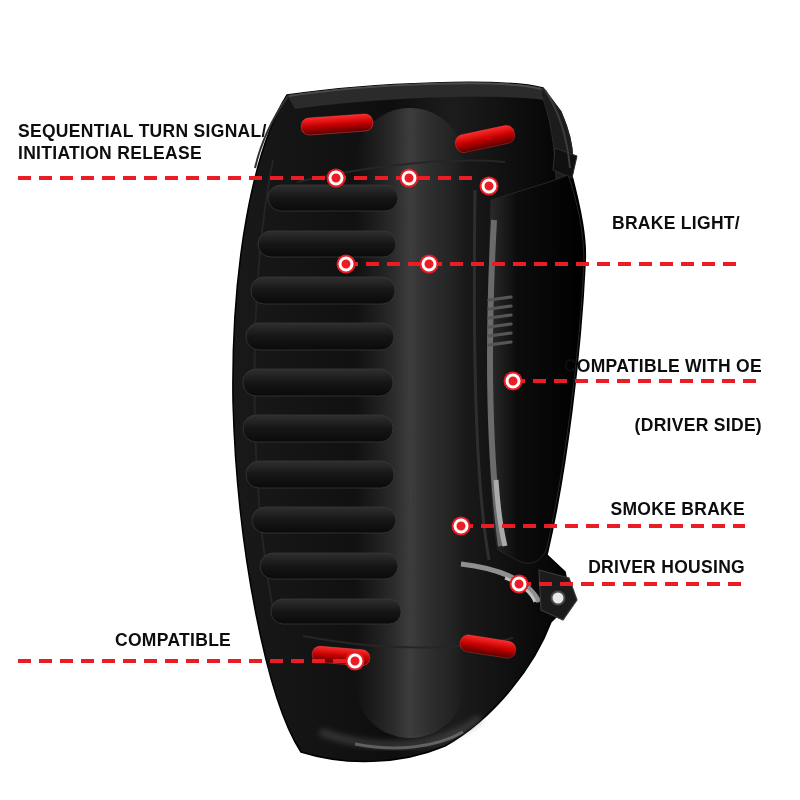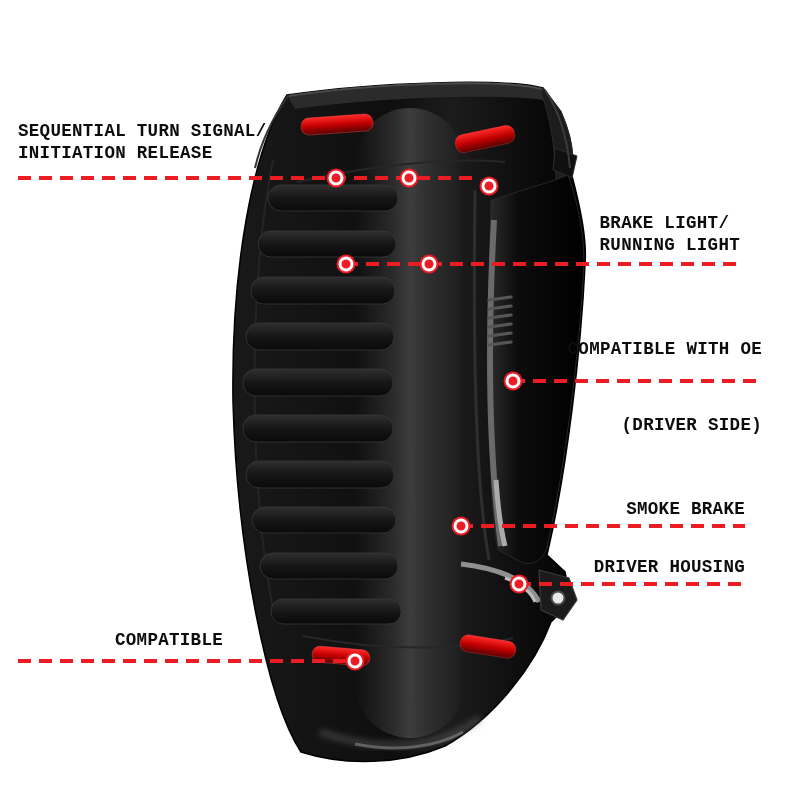--- a/index.html
+++ b/index.html
@@ -1,18 +1,18 @@
 <!DOCTYPE html>
 <html><head>
 <meta charset="utf-8">
 <style>
   html,body{margin:0;padding:0;background:#fff;}
   .stage{
     position:relative;width:800px;height:800px;background:#ffffff;overflow:hidden;
-    font-family:Liberation Mono, monospace;
+    font-family:Liberation Sans, sans-serif;
     --red:#ec1c24;
   }
   .label{
     position:absolute;font-weight:bold;font-size:17.5px;line-height:22px;
     color:#0d0d0d;letter-spacing:.3px;white-space:nowrap;
   }
   .label.right{text-align:left;}
   .dash{
     position:absolute;height:4px;
     background:repeating-linear-gradient(90deg,var(--red) 0 13px,transparent 13px 21px);
@@ -143,27 +143,26 @@
     <span>SEQUENTIAL TURN SIGNAL/</span><br>
     <span>INITIATION RELEASE</span>
   </div>
   <div class="dash" style="left:18px;top:176px;width:455px"></div>
   <div class="dot" style="left:336px;top:178px"></div>
   <div class="dot" style="left:409px;top:178px"></div>
   <div class="dot" style="left:489px;top:186px"></div>
 
   <div class="label right" style="right:60px;top:212px">
     <span>BRAKE LIGHT/</span><br>
-    <span>RUNNING LIGHT</span>
   </div>
   <div class="dash" style="left:345px;top:262px;width:395px"></div>
   <div class="dot" style="left:346px;top:264px"></div>
   <div class="dot" style="left:429px;top:264px"></div>
 
-  <div class="label right" style="right:38px;top:338px">
+  <div class="label right" style="right:38px;top:355px">
     <span>COMPATIBLE WITH OE</span>
   </div>
   <div class="dash" style="left:512px;top:379px;width:248px"></div>
   <div class="dot" style="left:513px;top:381px"></div>
   <div class="label right" style="right:38px;top:392px">
     <br>
     <span>(DRIVER SIDE)</span>
   </div>
 
   <div class="label right" style="right:55px;top:498px">

